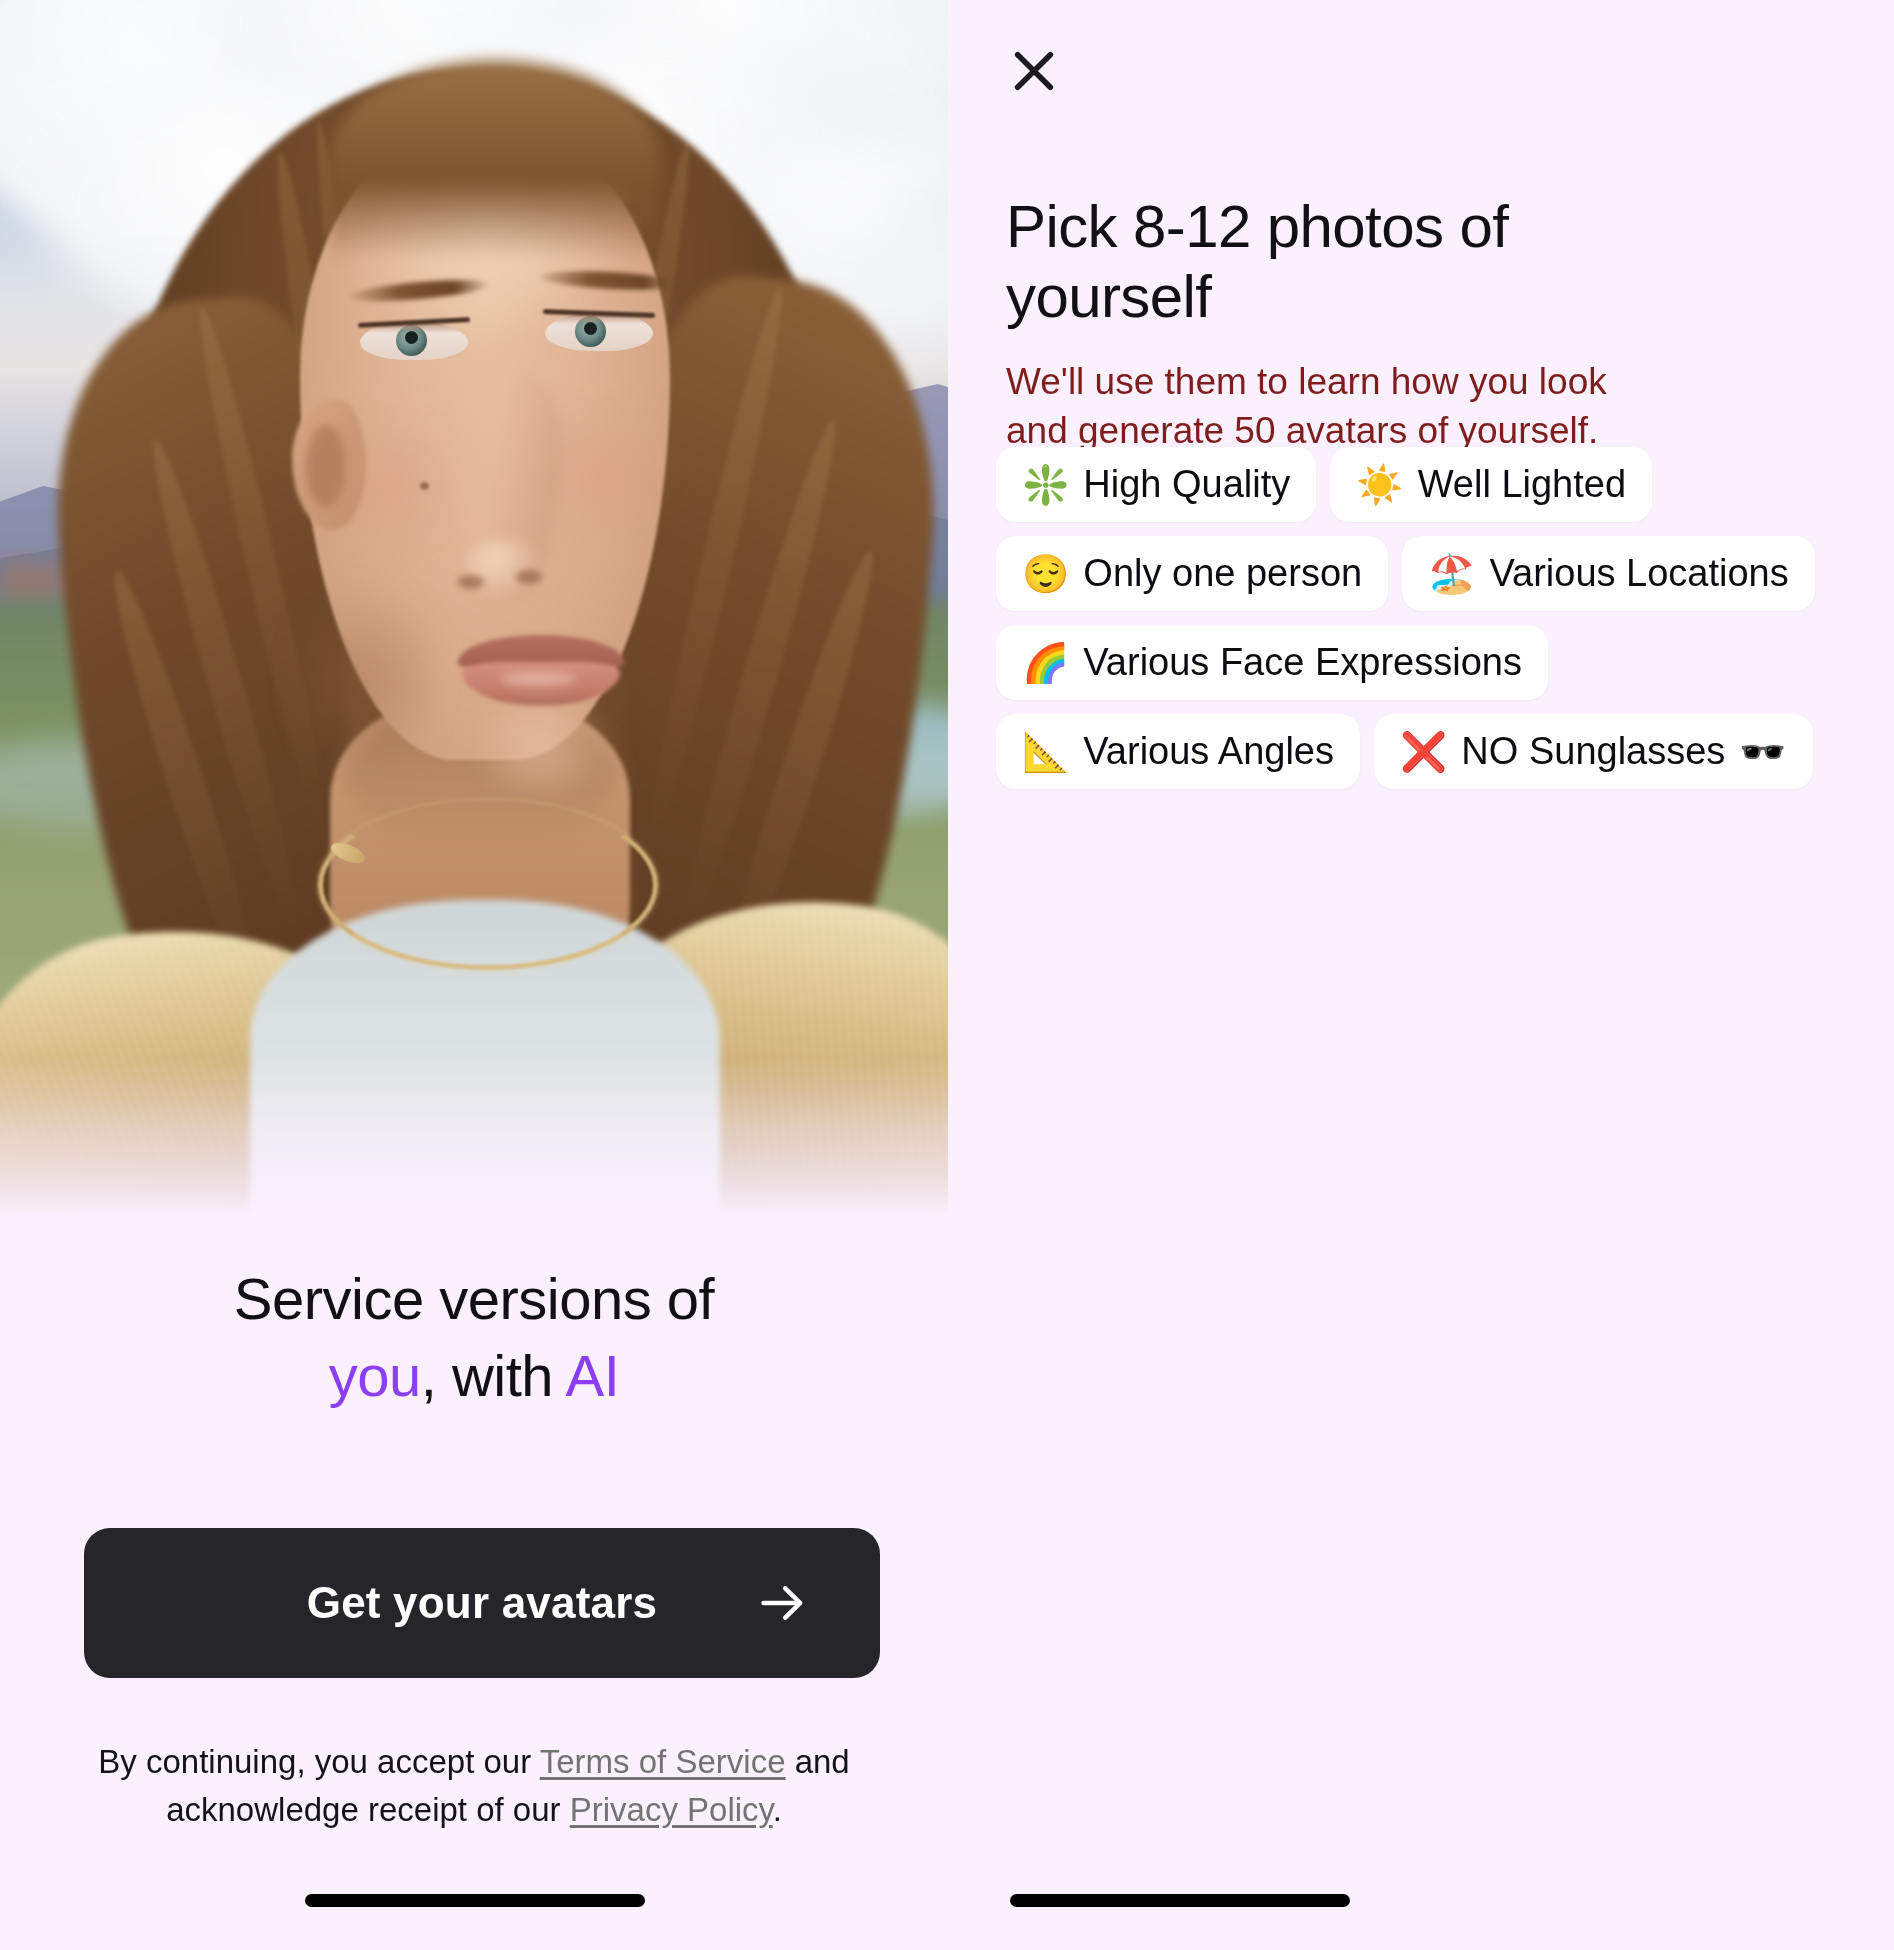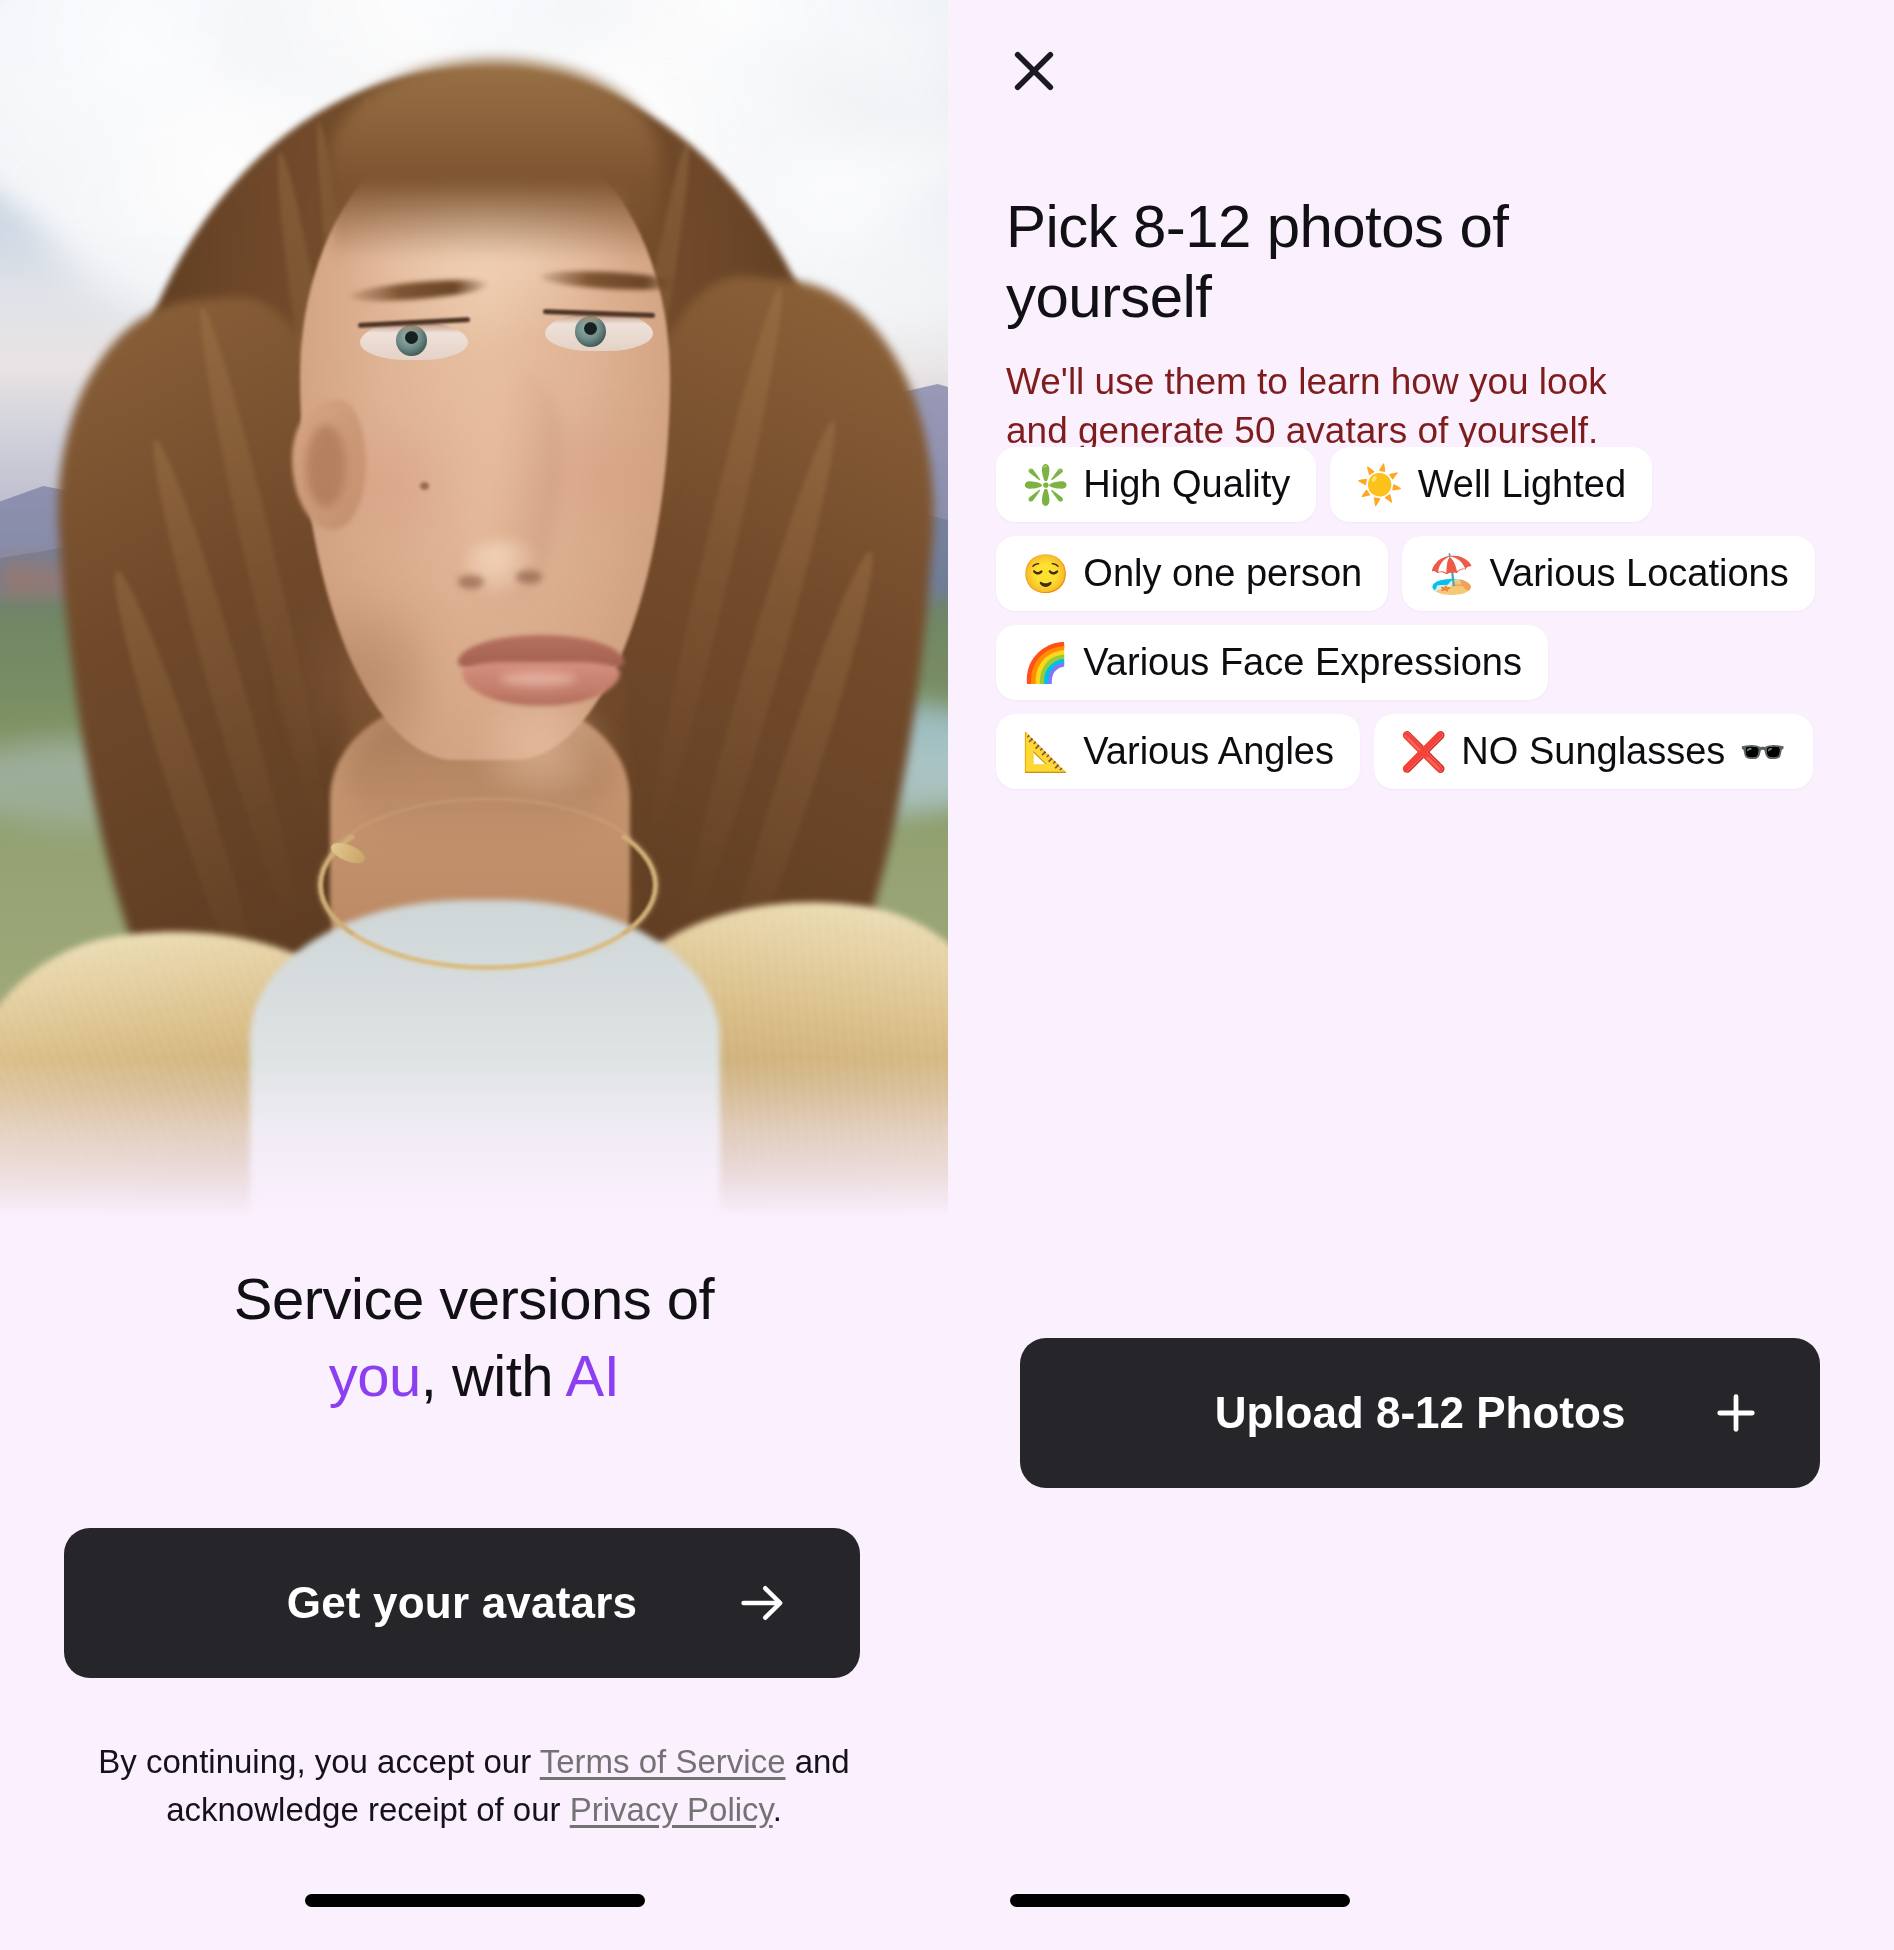--- a/index.html
+++ b/index.html
@@ -284,21 +284,21 @@
     position:absolute;left:0;top:1218px;width:948px;height:732px;
   }
   #tagline{
     position:absolute;left:0;top:42px;width:948px;
     text-align:center;
     font-size:58px;line-height:1.33;font-weight:400;
     color:#111014;letter-spacing:-0.5px;
   }
   .accent{color:#8b3ff0;}
   #cta-button{
-    position:absolute;left:64px;top:310px;width:796px;height:150px;
+    position:absolute;left:84px;top:310px;width:796px;height:150px;
     background:#262529;border:none;border-radius:26px;
     display:flex;align-items:center;justify-content:center;
     cursor:pointer;padding:16px;
   }
   #cta-label{
     color:#ffffff;font-size:44px;font-weight:700;letter-spacing:.2px;
   }
   #cta-arrow{
     position:absolute;right:72px;top:50%;transform:translateY(-50%);
     width:52px;height:52px;
@@ -517,24 +517,15 @@
         <span class="emo emo-lead">📐</span>
         <span>Various Angles</span>
       </div>
       <div class="chip">
         <span class="emo emo-lead">❌</span>
         <span>NO Sunglasses</span>
         <span class="emo emo-trail">🕶️</span>
       </div>
     </div>
 
-  <button id="upload-button">
-    <span id="upload-label">Upload 8-12 Photos</span>
-    <span id="upload-plus">
-      <svg viewBox="0 0 24 24" width="52" height="52" fill="none" stroke="#ffffff" stroke-width="2.2" stroke-linecap="round">
-        <line x1="12" y1="4.5" x2="12" y2="19.5"></line>
-        <line x1="4.5" y1="12" x2="19.5" y2="12"></line>
-      </svg>
-    </span>
-  </button>
 
   <div id="home-right"></div>
 </div>
 
 </body></html>

